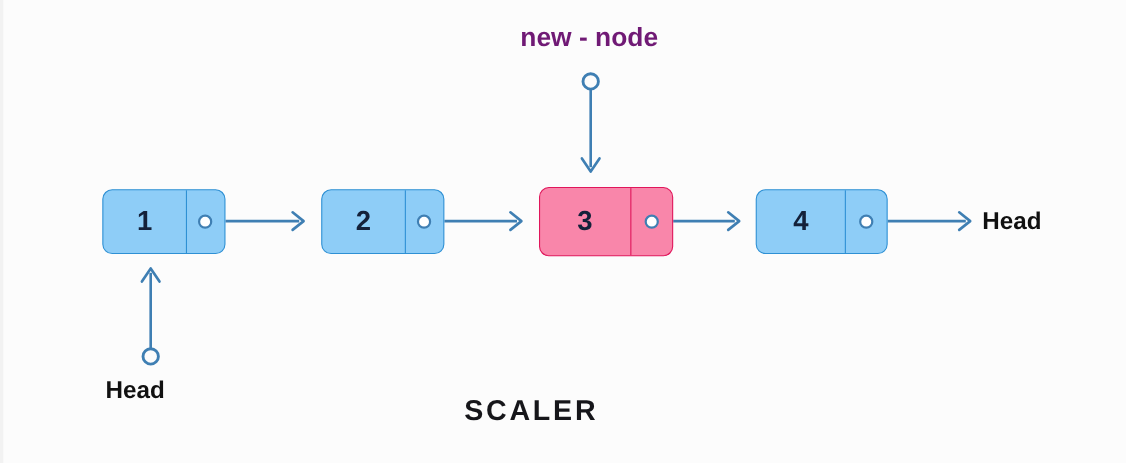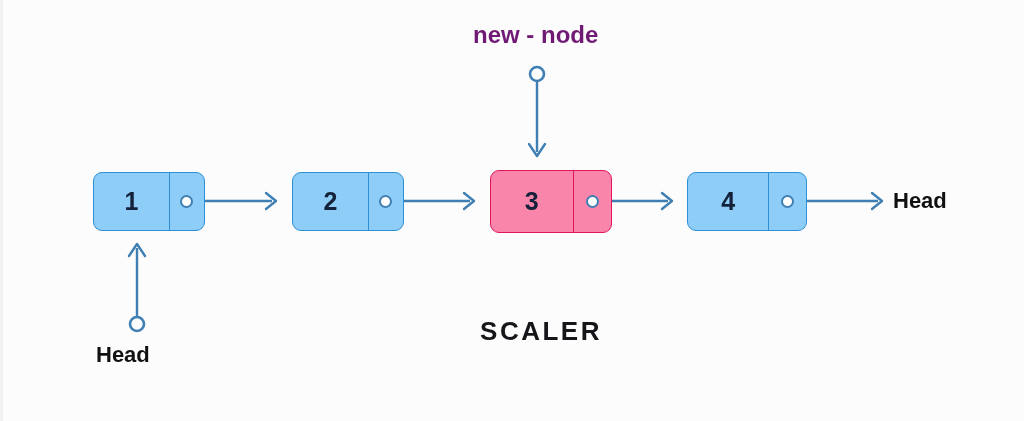--- a/index.html
+++ b/index.html
@@ -89,22 +89,23 @@
   .label-dark {
     color: #111111;
     font-size: 22px;
   }
   .label-blue {
     color: #701a75;
     font-size: 24px;
   }
   .logo {
     position: absolute;
-    text-align: right;
+    text-align: left;
     width: 180px;
+    margin-top: 42px;
   }
   .logo-scaler {
     font-size: 26px;
     font-weight: bold;
     letter-spacing: 2.5px;
     color: #16161a;
     font-family: "Liberation Sans", sans-serif;
     line-height: 1;
   }
   .logo-topics {

